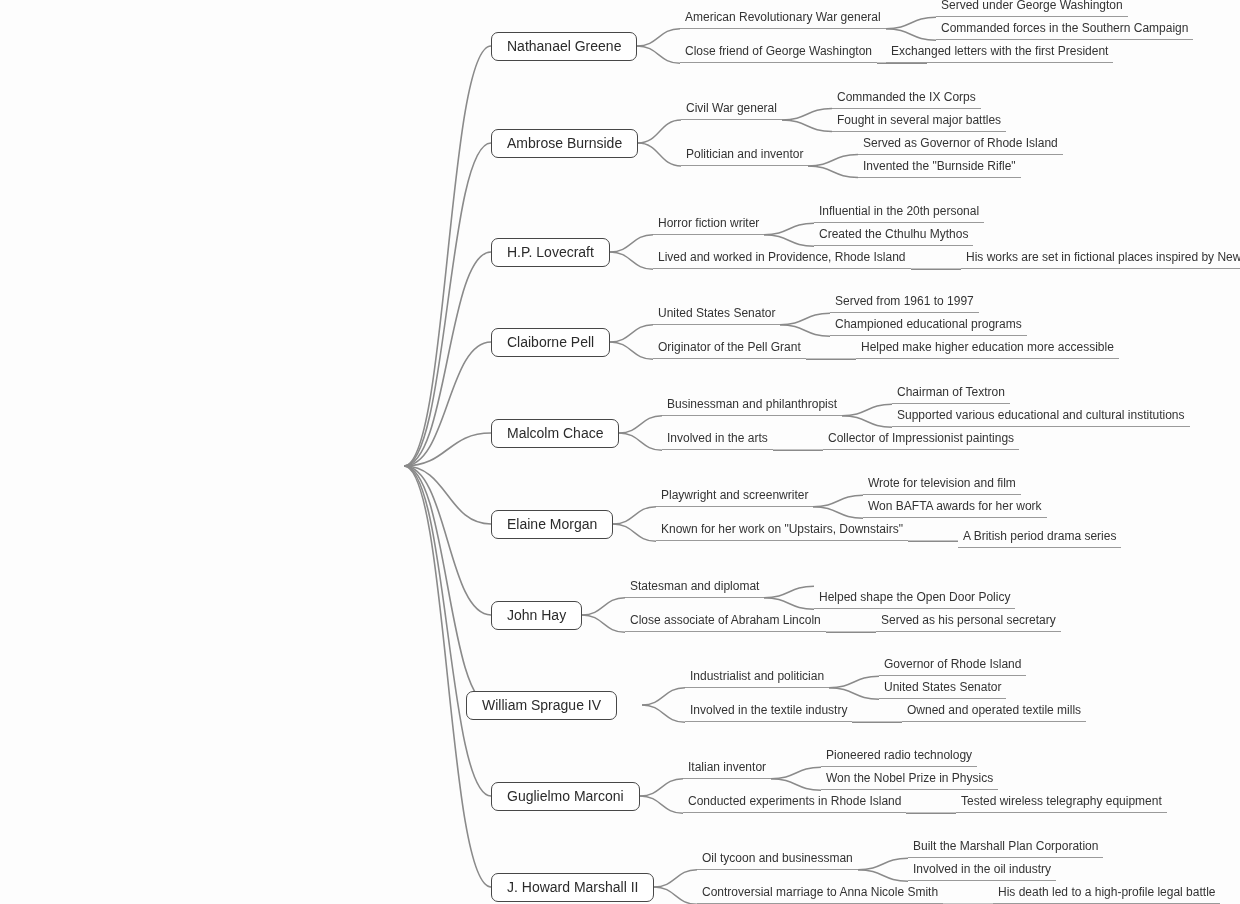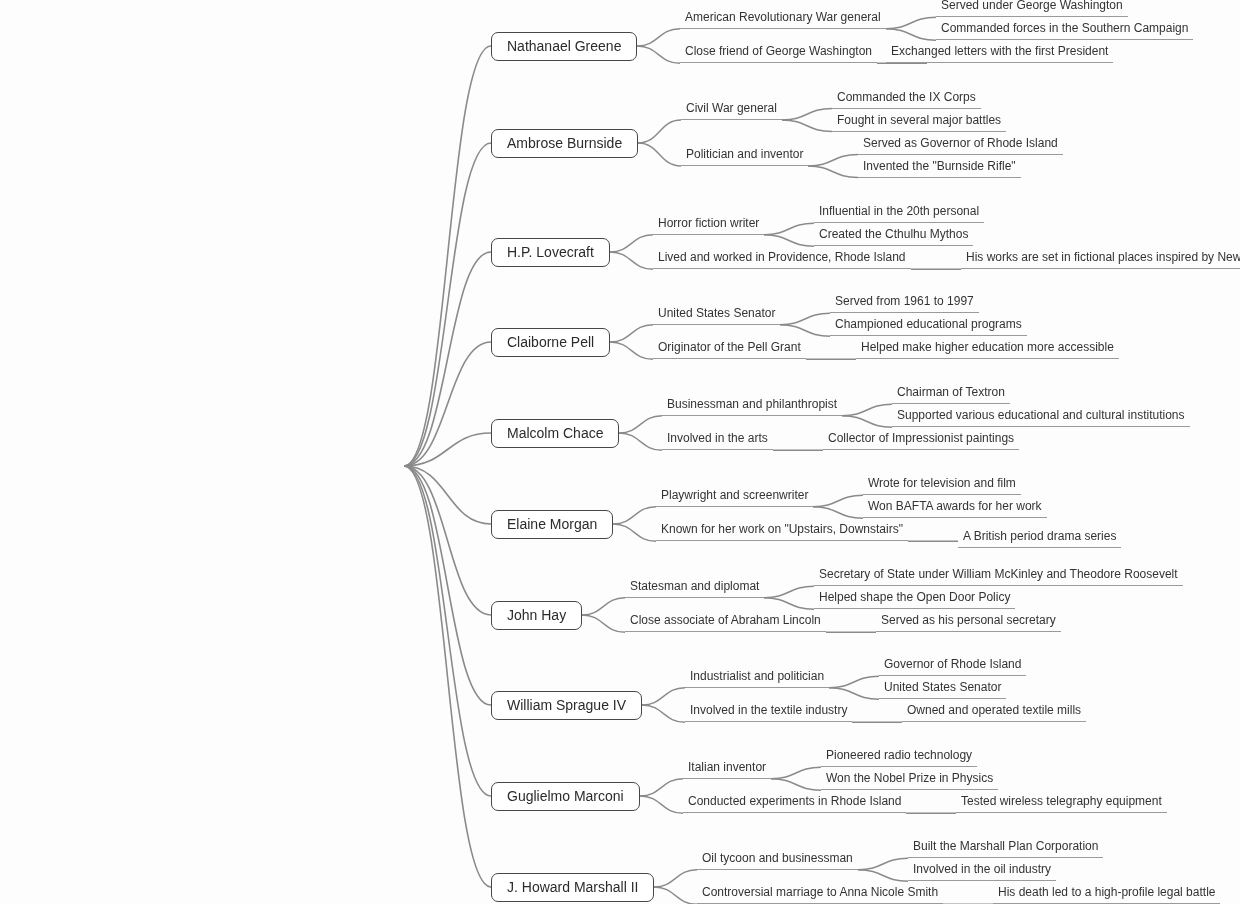--- a/index.html
+++ b/index.html
@@ -128,25 +128,24 @@
     <div class="label" style="left: 662px; top: 431.25px;">Involved in the arts</div>
     <div class="label" style="left: 823px; top: 431.25px;">Collector of Impressionist paintings</div>
     <div class="node-box" style="left: 491px; top: 509.5px;">Elaine Morgan</div>
     <div class="label" style="left: 656px; top: 487.75px;">Playwright and screenwriter</div>
     <div class="label" style="left: 863px; top: 476.25px;">Wrote for television and film</div>
     <div class="label" style="left: 863px; top: 499.25px;">Won BAFTA awards for her work</div>
     <div class="label" style="left: 656px; top: 522.25px;">Known for her work on "Upstairs, Downstairs"</div>
     <div class="label" style="left: 958px; top: 522.25px; margin-top: 7px;">A British period drama series</div>
     <div class="node-box" style="left: 491px; top: 600.5px;">John Hay</div>
     <div class="label" style="left: 625px; top: 578.75px;">Statesman and diplomat</div>
-    <div class="label" style="left: 814px; top: 567.25px;">Secretary of State under William McKinley and Theodore Roosevelt</div>
     <div class="label" style="left: 814px; top: 590.25px;">Helped shape the Open Door Policy</div>
     <div class="label" style="left: 625px; top: 613.25px;">Close associate of Abraham Lincoln</div>
     <div class="label" style="left: 876px; top: 613.25px;">Served as his personal secretary</div>
-    <div class="node-box" style="left: 491px; top: 690.5px;">William Sprague IV</div>
+    <div class="node-box" style="left: 466px; top: 690.5px;">William Sprague IV</div>
     <div class="label" style="left: 685px; top: 668.75px;">Industrialist and politician</div>
     <div class="label" style="left: 879px; top: 657.25px;">Governor of Rhode Island</div>
     <div class="label" style="left: 879px; top: 680.25px;">United States Senator</div>
     <div class="label" style="left: 685px; top: 703.25px;">Involved in the textile industry</div>
     <div class="label" style="left: 902px; top: 703.25px;">Owned and operated textile mills</div>
     <div class="node-box" style="left: 491px; top: 781.5px;">Guglielmo Marconi</div>
     <div class="label" style="left: 683px; top: 759.75px;">Italian inventor</div>
     <div class="label" style="left: 821px; top: 748.25px;">Pioneered radio technology</div>
     <div class="label" style="left: 821px; top: 771.25px;">Won the Nobel Prize in Physics</div>
     <div class="label" style="left: 683px; top: 794.25px;">Conducted experiments in Rhode Island</div>

